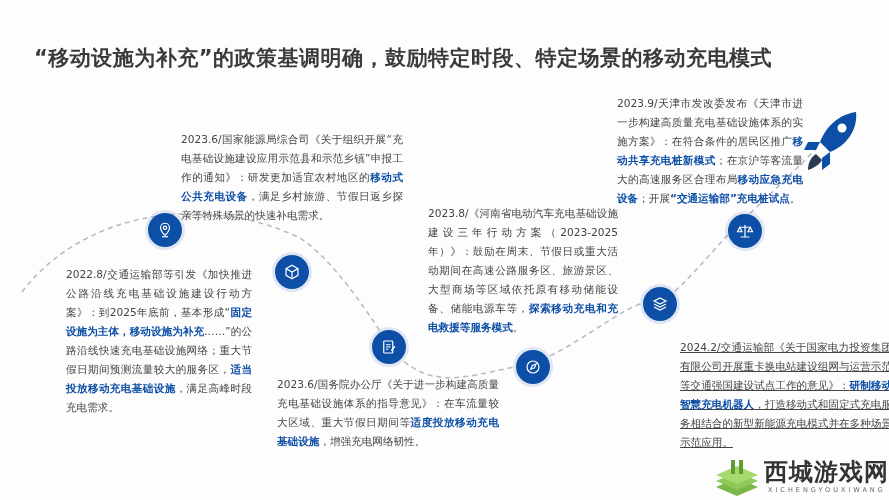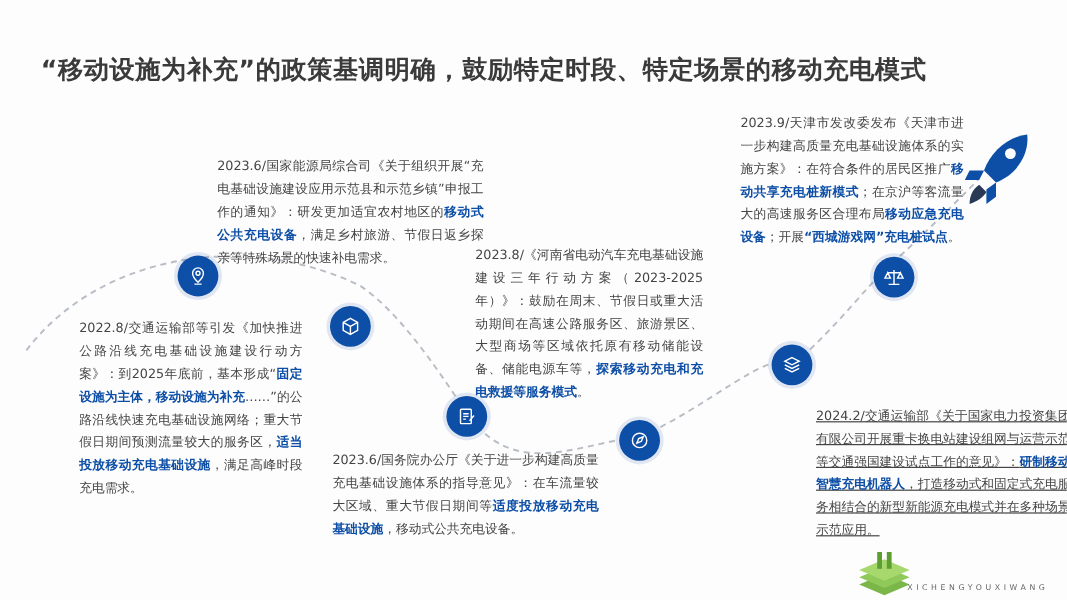--- a/index.html
+++ b/index.html
@@ -21,21 +21,21 @@
   }
   .node svg { width:18px; height:18px; }
   .block {
     position:absolute; font-size:10.6px; line-height:19px; color:#444;
     text-align:justify;
   }
   .block .hl { color:#0d4ea6; font-weight:bold; }
   .rocket { position:absolute; left:800px; top:108px; width:60px; height:70px; }
   .logo { position:absolute; left:712px; top:456px; width:177px; height:44px; }
   .logo-text { position:absolute; left:52px; top:0px; font-size:24px; font-weight:bold; color:#333; font-family:"DejaVu Serif",serif; letter-spacing:1px; }
-  .logo-sub { position:absolute; left:44px; top:30px; font-size:6.5px; color:#666; letter-spacing:3px; }
+  .logo-sub { position:absolute; left:56px; top:30px; font-size:6.5px; color:#666; letter-spacing:3px; }
 </style>
 </head>
 <body>
 
 <div class="title">“移动设施为补充”的政策基调明确，鼓励特定时段、特定场景的移动充电模式</div>
 
 <svg class="path-svg" width="889" height="500" viewBox="0 0 889 500">
   <path d="M22,292 C80,215 200,190 300,238 C330,258 360,300 390,346 C430,400 480,370 533,364 C590,340 640,290 662,303 C700,270 720,240 745,218 C770,195 790,175 815,150" fill="none" stroke="#b8bcc4" stroke-width="1.6" stroke-dasharray="5,4"></path>
 </svg>
 
@@ -89,37 +89,38 @@
 
 <div class="block" style="left:66px;top:265px;width:186px;">
   <span>2022.8/交通运输部等引发《加快推进公路沿线充电基础设施建设行动方案》：到2025年底前，基本形成“</span><span class="hl">固定设施为主体，移动设施为补充</span><span>……”的公路沿线快速充电基础设施网络；重大节假日期间预测流量较大的服务区，</span><span class="hl">适当投放移动充电基础设施</span><span>，满足高峰时段充电需求。</span>
 </div>
 
 <div class="block" style="left:181px;top:130px;width:222px;">
   <span>2023.6/国家能源局综合司《关于组织开展“充电基础设施建设应用示范县和示范乡镇”申报工作的通知》：研发更加适宜农村地区的</span><span class="hl">移动式公共充电设备</span><span>，满足乡村旅游、节假日返乡探亲等特殊场景的快速补电需求。</span>
 </div>
 
 <div class="block" style="left:277px;top:375px;width:222px;">
-  <span>2023.6/国务院办公厅《关于进一步构建高质量充电基础设施体系的指导意见》：在车流量较大区域、重大节假日期间等</span><span class="hl">适度投放移动充电基础设施</span><span>，移动式公共充电设备。</span>
+  <span>2023.6/国务院办公厅《关于进一步构建高质量充电基础设施体系的指导意见》：在车流量较大区域、重大节假日期间等</span><span class="hl">适度投放移动充电基础设施</span><span>，增强充电网络韧性。</span>
 </div>
 
-<div class="block" style="left:396px;top:204px;width:190px;">
+<div class="block" style="left:428px;top:204px;width:190px;">
   <span>2023.8/《河南省电动汽车充电基础设施建设三年行动方案（2023-2025年）》：鼓励在周末、节假日或重大活动期间在高速公路服务区、旅游景区、大型商场等区域依托原有移动储能设备、储能电源车等，</span><span class="hl">探索移动充电和充电救援等服务模式</span><span>。</span>
 </div>
 
 <div class="block" style="left:617px;top:94px;width:186px;">
-  <span>2023.9/天津市发改委发布《天津市进一步构建高质量充电基础设施体系的实施方案》：在符合条件的居民区推广</span><span class="hl">移动共享充电桩新模式</span><span>；在京沪等客流量大的高速服务区合理布局</span><span class="hl">移动应急充电设备</span><span>；开展</span><span class="hl">“西城游戏网”充电桩试点</span><span>。</span>
+  <span>2023.9/天津市发改委发布《天津市进一步构建高质量充电基础设施体系的实施方案》：在符合条件的居民区推广</span><span class="hl">移动共享充电桩新模式</span><span>；在京沪等客流量大的高速服务区合理布局</span><span class="hl">移动应急充电设备</span><span>；开展</span><span class="hl">“交通运输部”充电桩试点</span><span>。</span>
 </div>
 
 <div class="block" style="left:680px;top:338px;width:212px;text-decoration:underline;">
   <span>2024.2/交通运输部《关于国家电力投资集团有限公司开展重卡换电站建设组网与运营示范等交通强国建设试点工作的意见》：</span><span class="hl">研制移动智慧充电机器人</span><span>，打造移动式和固定式充电服务相结合的新型新能源充电模式并在多种场景示范应用。</span>
 </div>
 
 <div class="logo">
   <svg width="46" height="40" viewBox="0 0 46 40" style="position:absolute;left:2px;top:2px;">
     <path d="M23 20 L44 29 L23 38 L2 29z" fill="#7ab648"></path>
     <path d="M23 14 L44 23 L23 32 L2 23z" fill="#8fc95a"></path>
     <path d="M23 8 L44 17 L23 26 L2 17z" fill="#a6d86e"></path>
     <rect x="17" y="2" width="4" height="14" fill="#5e9e30"></rect>
     <rect x="25" y="2" width="4" height="14" fill="#5e9e30"></rect>
   </svg>
+  <div class="logo-text">西城游戏网</div>
   <div class="logo-sub">XICHENGYOUXIWANG</div>
 </div>
 
 </body></html>

